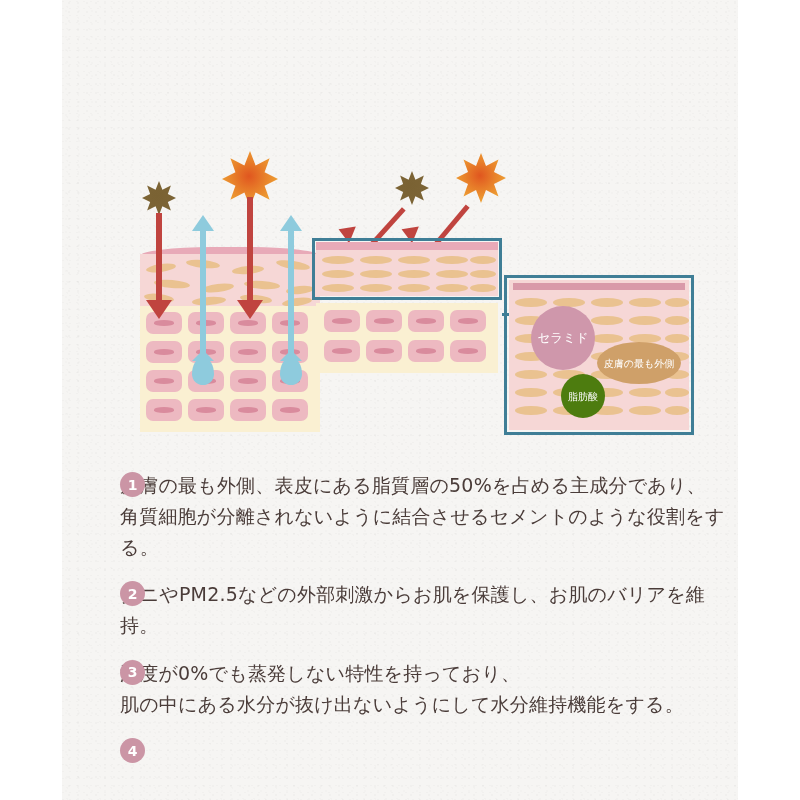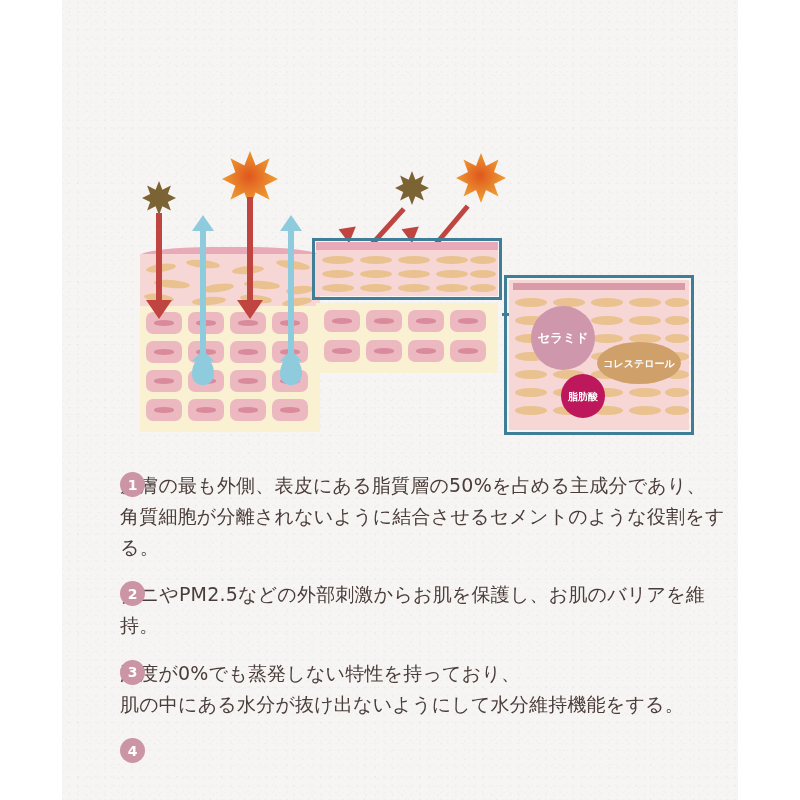--- a/index.html
+++ b/index.html
@@ -218,29 +218,29 @@
     border-left: 11px solid #3f7e96;
   }
 
   
   .bubble {
     position: absolute;
     display: flex;
     align-items: center;
     justify-content: center;
     color: #ffffff;
-    font-weight: bold;
+    font-weight: normal;
     text-align: right;
     border-radius: 50%;
     font-family: "DejaVu Sans", "Liberation Sans", sans-serif;
     line-height: 1.1;
   }
   .bubble-ceramide   { background: #cf97ab; }
   .bubble-cholesterol{ background: #cfa069; }
-  .bubble-fatty      { background: #be185d; }
+  .bubble-fatty      { background: #4d7c0f; }
 
   
   .list {
     position: absolute;
     left: 0;
     top: 470px;
     width: 676px;
     z-index: 3;
   }
   .list-item {
@@ -440,21 +440,21 @@
           <div class="lipid-oval" style="left:156px; top:108px; width:24px; height:9px;"></div>
 
           <div class="lipid-oval" style="left:6px;   top:126px; width:32px; height:9px;"></div>
           <div class="lipid-oval" style="left:44px;  top:126px; width:32px; height:9px;"></div>
           <div class="lipid-oval" style="left:82px;  top:126px; width:32px; height:9px;"></div>
           <div class="lipid-oval" style="left:120px; top:126px; width:32px; height:9px;"></div>
           <div class="lipid-oval" style="left:156px; top:126px; width:24px; height:9px;"></div>
 
           <div class="bubble bubble-ceramide" style="left:22px; top:26px; width:64px; height:64px; font-size:12.5px;">セラミド</div>
 
-          <div class="bubble bubble-cholesterol" style="left:88px; top:62px; width:84px; height:42px; border-radius:50%; font-size:10px;">コレステロール</div>
+          <div class="bubble bubble-cholesterol" style="left:88px; top:62px; width:84px; height:42px; border-radius:50%; font-size:10px;">皮膚の最も外側</div>
 
           <div class="bubble bubble-fatty" style="left:52px; top:94px; width:44px; height:44px; font-size:10px;">脂肪酸</div>
         </div>
       </div>
     </div>
 
     <div class="list">
 
       <div class="list-item">
         <div class="badge">1</div>

